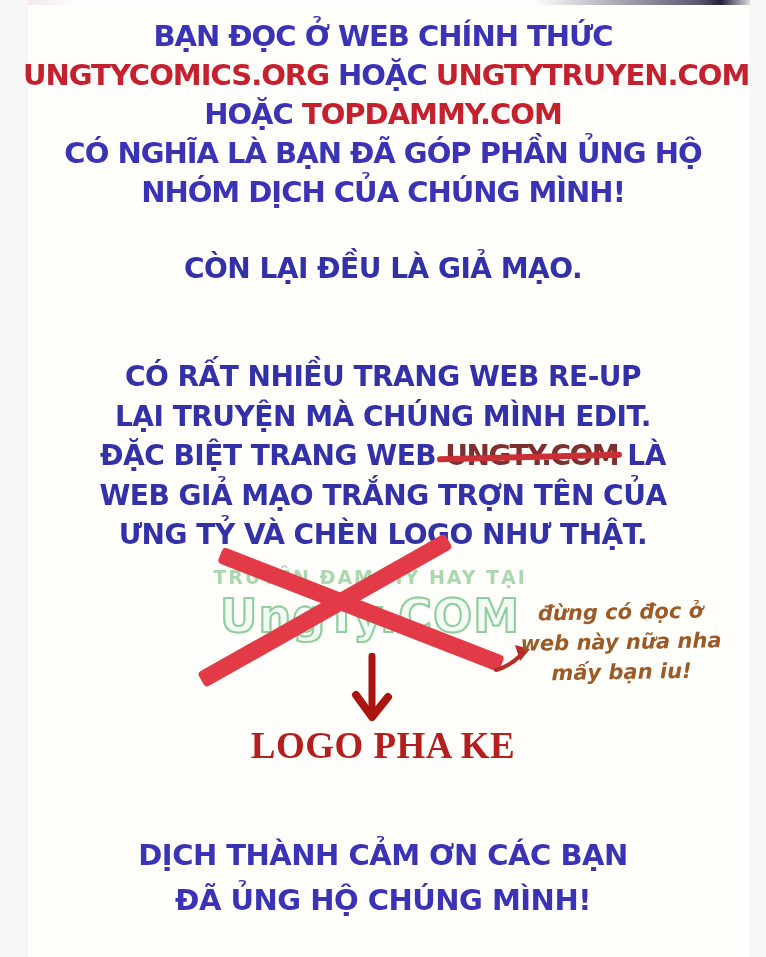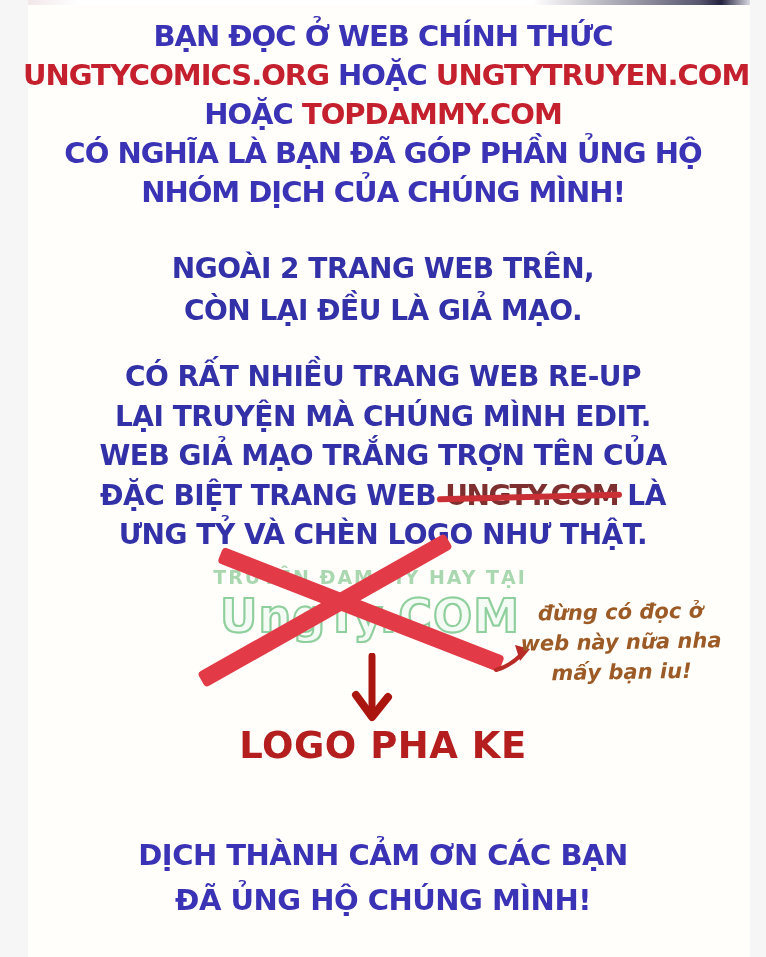--- a/index.html
+++ b/index.html
@@ -125,20 +125,21 @@
   }
   .down-arrow {
     position: absolute;
     left: 348px; top: 653px;
   }
   .caption-block {
     top: 724px;
     font-size: 37px;
     color: #b41e1e;
     letter-spacing: 0.5px;
+    font-family: Liberation Serif, serif;
   }
   .footer-block {
     top: 833px;
     font-size: 29px;
     line-height: 45px;
     color: #3b33b5;
     letter-spacing: -0.5px;
   }
 </style>
 </head>
@@ -149,29 +150,28 @@
 
 <div class="block header-block">
   <div>BẠN ĐỌC Ở WEB CHÍNH THỨC</div>
   <div><span class="red-site">UNGTYCOMICS.ORG</span> <span>HOẶC</span> <span class="red-site">UNGTYTRUYEN.COM</span></div>
   <div><span>HOẶC</span> <span class="red-site">TOPDAMMY.COM</span></div>
   <div>CÓ NGHĨA LÀ BẠN ĐÃ GÓP PHẦN ỦNG HỘ</div>
   <div>NHÓM DỊCH CỦA CHÚNG MÌNH!</div>
 </div>
 
 <div class="block warning-block">
-  <div>NGOÀI 2 TRANG WEB TRÊN,</div>
   <div>CÒN LẠI ĐỀU LÀ GIẢ MẠO.</div>
 </div>
 
 <div class="block detail-block">
   <div>CÓ RẤT NHIỀU TRANG WEB RE-UP</div>
   <div>LẠI TRUYỆN MÀ CHÚNG MÌNH EDIT.</div>
+  <div><span>ĐẶC BIỆT TRANG WEB </span><span class="struck">UNGTY.COM</span><span> LÀ</span></div>
   <div>WEB GIẢ MẠO TRẮNG TRỢN TÊN CỦA</div>
-  <div><span>ĐẶC BIỆT TRANG WEB </span><span class="struck">UNGTY.COM</span><span> LÀ</span></div>
   <div>ƯNG TỶ VÀ CHÈN LOGO NHƯ THẬT.</div>
 </div>
 
 <div class="fake-logo">
   <div class="logo-tagline">TRUYỆN ĐAM MỸ HAY TẠI</div>
   <div class="logo-brand">UngTy.COM</div>
 </div>
 
 <div class="x-bar x-bar-1"></div>
 <div class="x-bar x-bar-2"></div>

